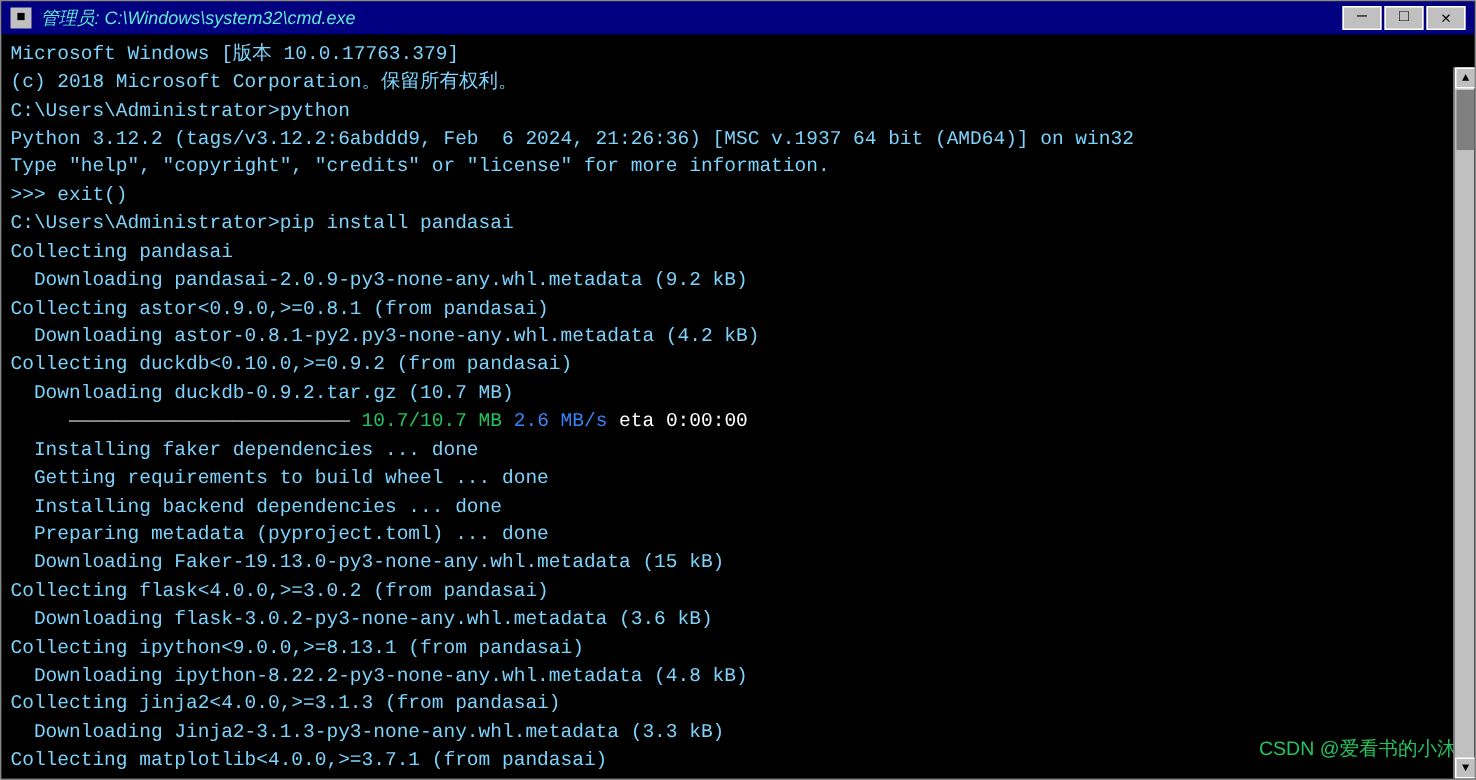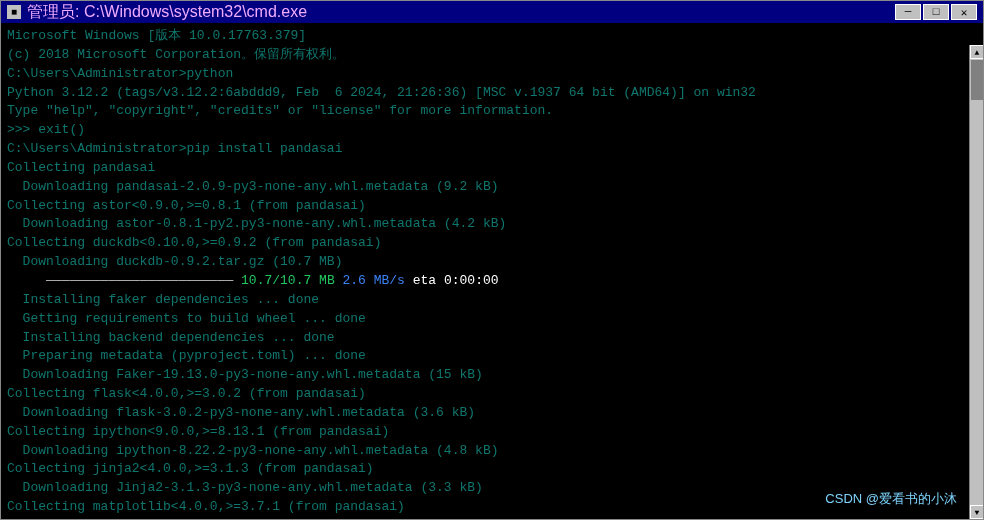--- a/index.html
+++ b/index.html
@@ -41,23 +41,24 @@
       background: #c0c0c0;
       display: flex;
       align-items: center;
       justify-content: center;
       font-size: 10px;
       color: #000;
       flex-shrink: 0;
     }
 
     .titlebar-title {
-      color: #f0abfc;
-      font-size: 16px;
+      color: #5eead4;
+      font-size: 12px;
       font-family: 'Microsoft YaHei', SimHei, sans-serif;
+      font-style: italic;
     }
 
     .titlebar-controls {
       display: flex;
       gap: 2px;
     }
 
     .titlebar-btn {
       width: 26px;
       height: 16px;
@@ -77,27 +78,27 @@
       color: #c0c0c0;
       flex: 1;
       padding: 4px 6px;
       overflow: hidden;
       font-size: 13px;
       line-height: 1.45;
       position: relative;
     }
 
     .line { white-space: pre; }
-    .line-white { color: #0f766e; }
+    .line-white { color: #7dd3fc; }
 
     .watermark {
       position: absolute;
       bottom: 10px;
-      right: 26px;
-      color: #7dd3fc;
+      right: 12px;
+      color: #22c55e;
       font-size: 13px;
       font-family: 'Microsoft YaHei', SimHei, sans-serif;
     }
 
     .scrollbar {
       position: absolute;
       right: 0;
       top: 22px;
       width: 14px;
       height: calc(100% - 22px);

